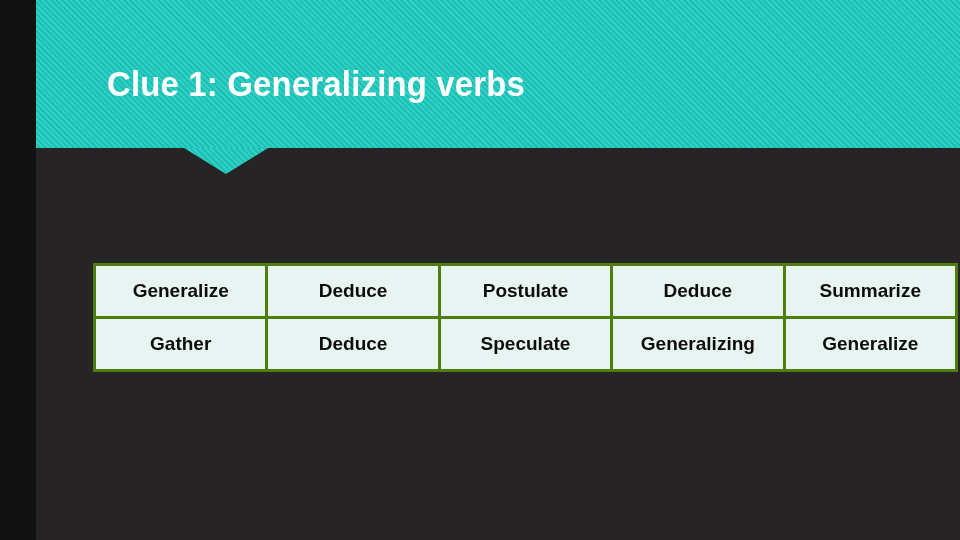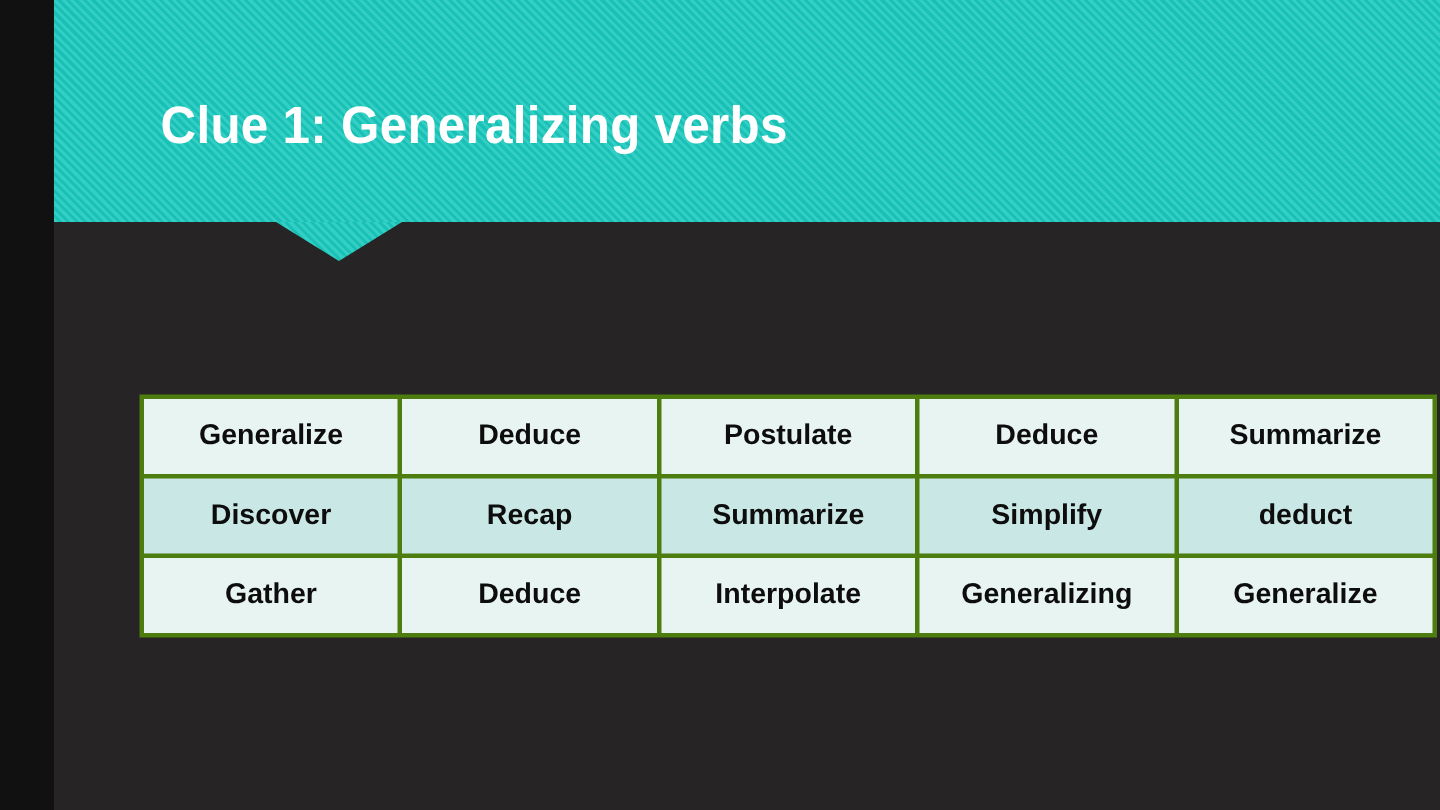--- a/index.html
+++ b/index.html
@@ -100,30 +100,23 @@
 
   <table id="verb-table">
     <tbody>
         <tr class="row-light">
           <td>Generalize</td>
           <td>Deduce</td>
           <td>Postulate</td>
           <td>Deduce</td>
           <td>Summarize</td>
         </tr>
-        <tr class="row-dark">
-          <td>Discover</td>
-          <td>Recap</td>
-          <td>Summarize</td>
-          <td>Simplify</td>
-          <td>deduct</td>
-        </tr>
         <tr class="row-light">
           <td>Gather</td>
           <td>Deduce</td>
-          <td>Interpolate</td>
+          <td>Speculate</td>
           <td>Generalizing</td>
           <td>Generalize</td>
         </tr>
       </tbody>
   </table>
 
 </div>
 
 </body></html>

